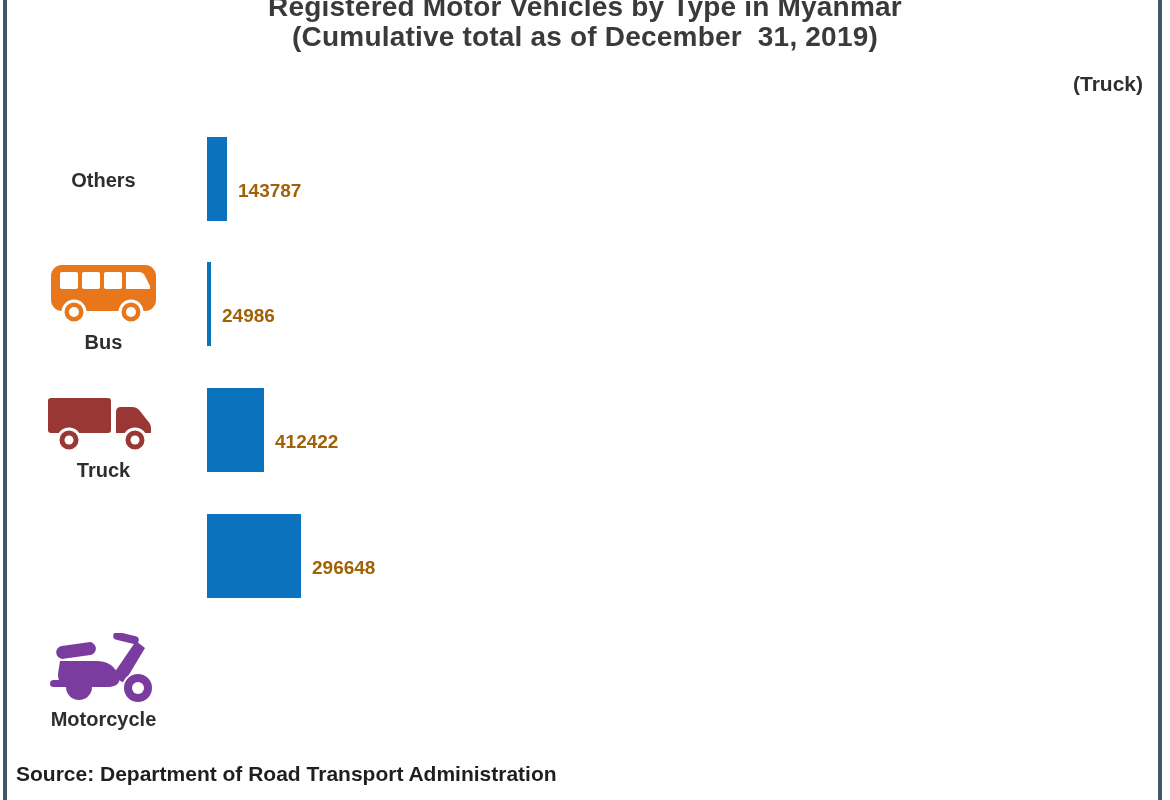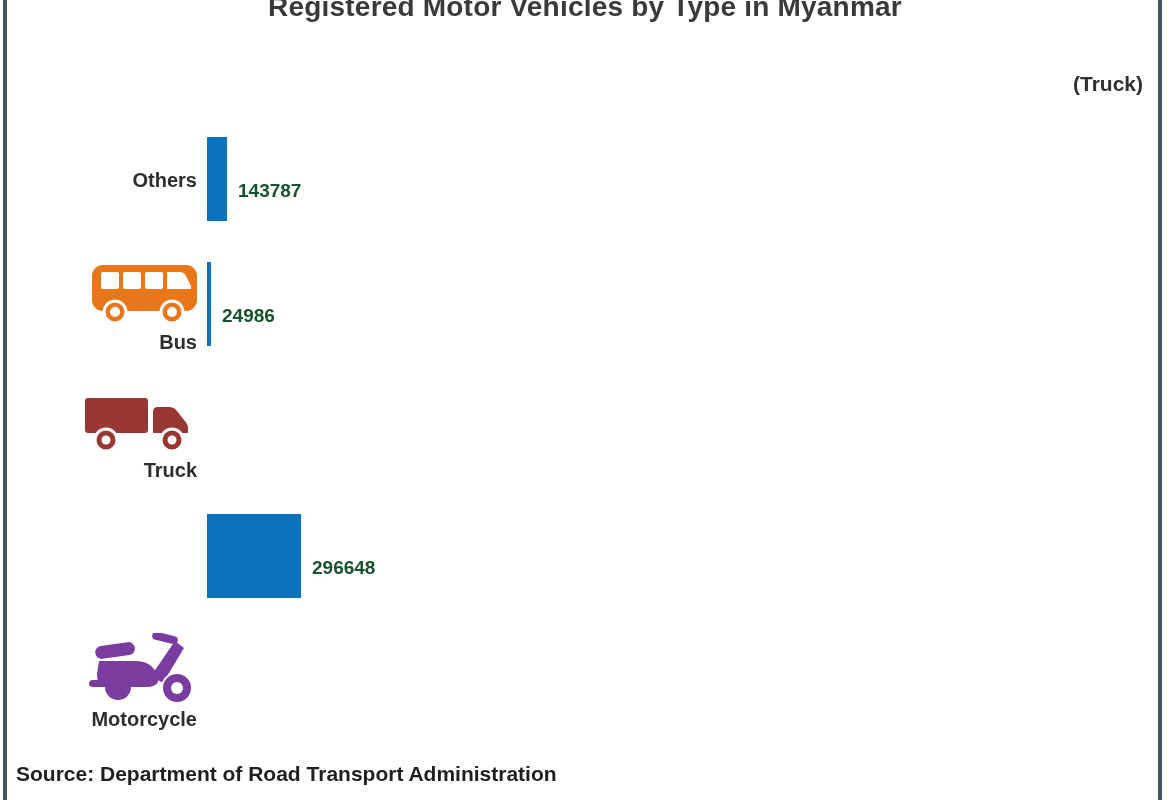--- a/index.html
+++ b/index.html
@@ -9,28 +9,28 @@
   .frame-line{position:absolute;top:0;bottom:0;width:4px;background:var(--c-border,#41586c);}
   #frame-left{left:3px;}
   #frame-right{left:1158px;}
 
   .title-block{position:absolute;top:-8px;left:0;width:1170px;text-align:center;
     font-weight:700;color:#3a3a3a;font-size:28px;line-height:30px;letter-spacing:0.2px;}
   .title-line2{white-space:pre;}
 
   .unit-label{position:absolute;top:72px;right:27px;font-size:21px;font-weight:600;color:#2f2f2f;}
 
-  .icon-block{position:absolute;left:52px;width:145px;height:98px;display:flex;
-    flex-direction:column;align-items:flex-end;justify-content:flex-end;}
+  .icon-block{position:absolute;left:31px;width:145px;height:98px;display:flex;
+    flex-direction:column;align-items:center;justify-content:flex-end;}
   .icon-block.text-only{justify-content:center;height:84px;}
   .cat-label{font-size:20px;font-weight:600;color:#2e2e2e;margin-top:3px;white-space:nowrap;}
 
   .bar-row{position:absolute;left:207px;height:84px;display:flex;align-items:center;}
   .bar{height:84px;background:var(--c-bar,#0b73be);flex:0 0 auto;}
-  .value{font-size:19px;font-weight:600;color:#14532d;margin-left:11px;white-space:nowrap;margin-top:24px;}
+  .value{font-size:19px;font-weight:600;color:#a16207;margin-left:11px;white-space:nowrap;margin-top:24px;}
 
   #row0-bar{top:137px;} #row1-bar{top:262px;} #row2-bar{top:388px;} #row3-bar{top:514px;} #row4-bar{top:641px;}
   #row0-icon{top:137px;} #row1-icon{top:256px;} #row2-icon{top:384px;} #row3-icon{top:505px;} #row4-icon{top:633px;}
 
   .vicon{display:block;}
   .icon-bus{color:var(--c-bus,#e8771c);}
   .icon-truck{color:var(--c-truck,#993734);}
   .icon-car{color:var(--c-car,#29a9e1);}
   .icon-motorcycle{color:var(--c-motorcycle,#7b3ca0);}
 
@@ -39,20 +39,21 @@
 </head>
 <body>
 
 <div id="stage">
 
   <div id="frame-left" class="frame-line"></div>
   <div id="frame-right" class="frame-line"></div>
 
   <div class="title-block">
     <div class="title-line1">Registered Motor Vehicles by Type in Myanmar</div>
+    <div class="title-line2">(Cumulative total as of December  31, 2019)</div>
   </div>
 
   <div class="unit-label">(Truck)</div>
 
   <div id="row0-icon" class="icon-block text-only">
     <div class="cat-label">Others</div>
   </div>
   <div id="row0-bar" class="bar-row">
     <div class="bar" style="width: 20px;"></div>
     <div class="value">143787</div>
@@ -85,20 +86,24 @@
         <rect x="0" y="6" width="63" height="35" rx="3"></rect>
         <path d="M68 41 V20 q0-5 5-5 h11 q5 0 8 4 l7 9 q4 4 4 8 v5 z"></path>
         <circle cx="21" cy="48" r="11" stroke="#fff" stroke-width="3"></circle>
         <circle cx="87" cy="48" r="11" stroke="#fff" stroke-width="3"></circle>
       </g>
       <circle cx="21" cy="48" r="4.5" fill="#fff"></circle>
       <circle cx="87" cy="48" r="4.5" fill="#fff"></circle>
     </svg>
     <div class="cat-label">Truck</div>
   </div>
+  <div id="row2-bar" class="bar-row">
+    <div class="bar" style="width: 57px;"></div>
+    <div class="value">412422</div>
+  </div>
 
   <div id="row3-bar" class="bar-row">
     <div class="bar" style="width: 94px;"></div>
     <div class="value">296648</div>
   </div>
 
   <div id="row4-icon" class="icon-block">
     <svg class="vicon icon-motorcycle" width="108" height="72" viewBox="0 0 108 72" aria-hidden="true">
       <g fill="currentColor">
         <rect x="63" y="1" width="26" height="8" rx="4" transform="rotate(14 76 5)"></rect>

